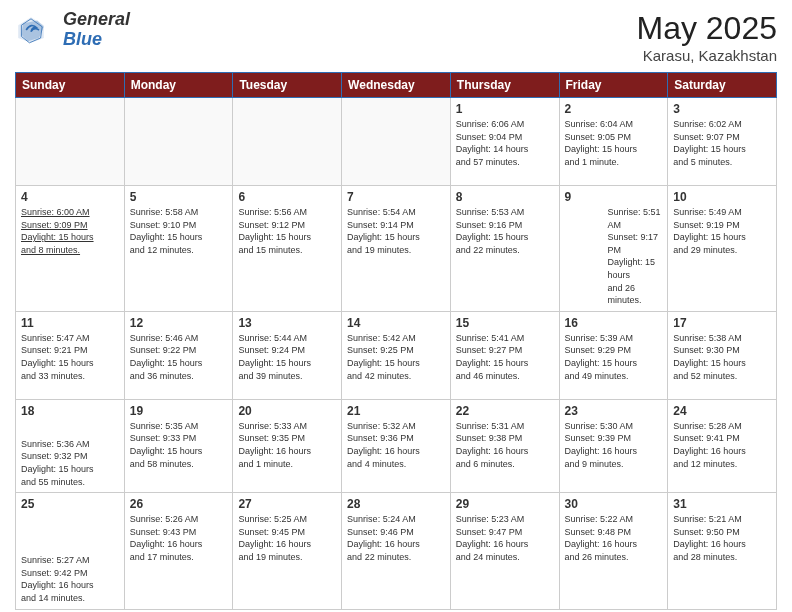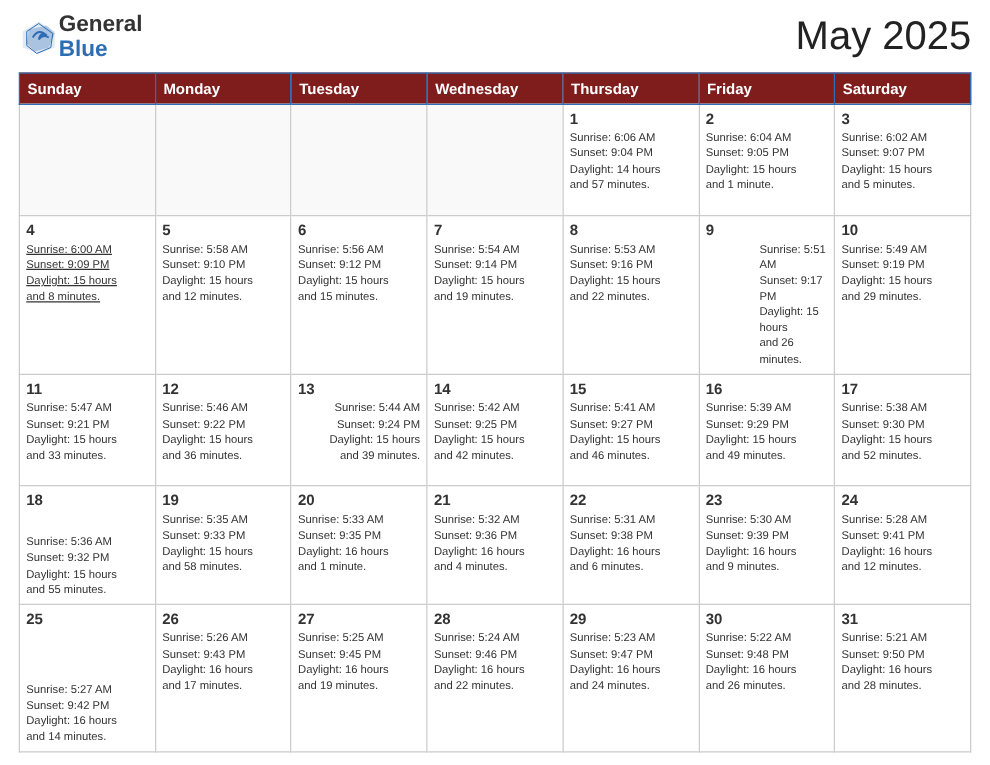--- a/index.html
+++ b/index.html
@@ -19,21 +19,22 @@
     }
     .header {
       display: flex;
       justify-content: space-between;
       align-items: flex-start;
       margin-bottom: 8px;
     }
     .logo {
       display: flex;
       align-items: center;
-      gap: 0;
+      gap: 16px;
+      font-style: italic;
     }
     .logo-text {
       font-size: 18px;
       font-weight: bold;
       line-height: 1.1;
     }
     .logo-general { color: #333; }
     .logo-blue { color: #2e6db4; }
     .logo-icon {
       width: 32px;
@@ -106,20 +107,21 @@
         <polygon points="20,6 34,16 32,30 18,36 8,28 8,14" fill="none" stroke="#2e6db4" stroke-width="1"></polygon>
         <path d="M14,20 Q20,10 28,18 Q22,14 20,22 Q24,16 30,20" fill="none" stroke="#2e6db4" stroke-width="2"></path>
       </svg>
       <div class="logo-text">
         <div class="logo-general">General</div>
         <div class="logo-blue">Blue</div>
       </div>
     </div>
     <div class="title-block">
       <div class="main-title">May 2025</div>
+      <div class="subtitle">Karasu, Kazakhstan</div>
     </div>
   </div>
 
   <table class="calendar">
     <thead>
       <tr>
       <th>Sunday</th>
           <th>Monday</th>
           <th>Tuesday</th>
           <th>Wednesday</th>
@@ -217,21 +219,21 @@
           </td>
           <td>
             <span class="day-num">12</span>
             <div class="day-info" style="white-space: pre-line;">Sunrise: 5:46 AM
 Sunset: 9:22 PM
 Daylight: 15 hours
 and 36 minutes.</div>
           </td>
           <td>
             <span class="day-num">13</span>
-            <div class="day-info" style="white-space: pre-line; text-align: right;">Sunrise: 5:44 AM
+            <div class="day-info" style="white-space: pre-line;">Sunrise: 5:44 AM
 Sunset: 9:24 PM
 Daylight: 15 hours
 and 39 minutes.</div>
           </td>
           <td>
             <span class="day-num">14</span>
             <div class="day-info" style="white-space: pre-line;">Sunrise: 5:42 AM
 Sunset: 9:25 PM
 Daylight: 15 hours
 and 42 minutes.</div>

